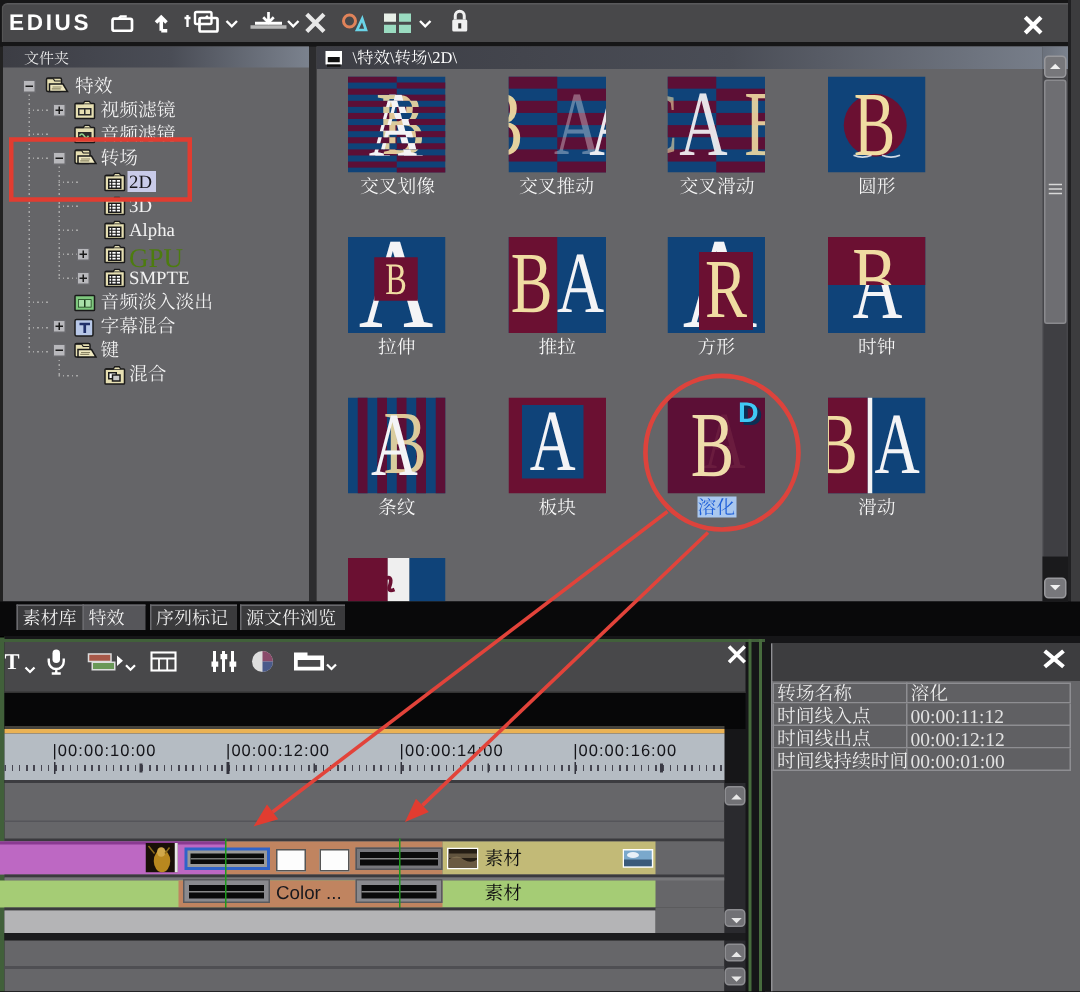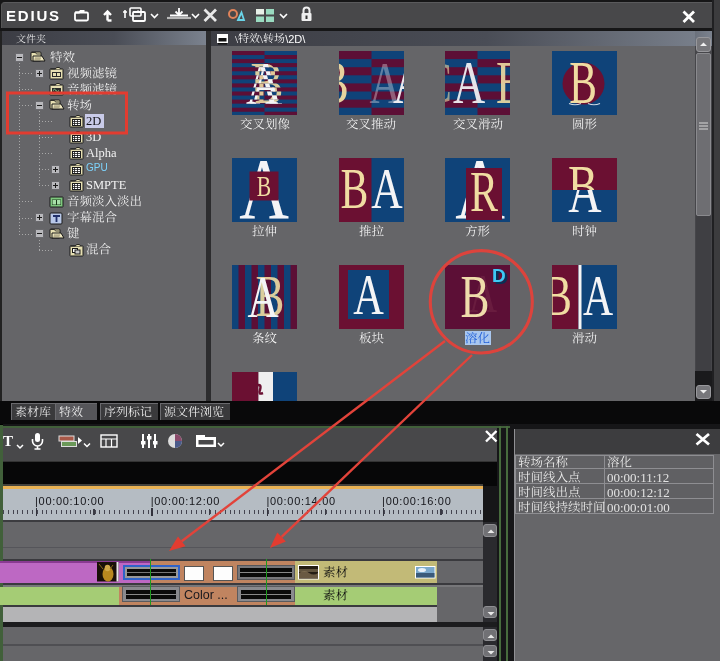--- a/index.html
+++ b/index.html
@@ -228,21 +228,21 @@
       <rect x="0.5" y="0.5" width="8" height="8" fill="#b8b8bc" stroke="#6a6a6e"></rect>
       <path d="M2 4.5 h5" stroke="#1a1a1a" stroke-width="1"></path>
       <path d="M4.5 2 v5" stroke="#1a1a1a" stroke-width="1"></path>
     </svg>
 <svg class="abs" style="left:69px;top:163.35px;" width="15" height="13" viewBox="0 0 15 13">
       <rect x="1" y="2" width="13" height="10" rx="0.5" fill="#e6dfb2" stroke="#1a1a1a"></rect>
       <path d="M1.5 2 h5 l1 -1.5 h3 l1 1.5" fill="#e6dfb2" stroke="#1a1a1a" stroke-width="0.9"></path>
       <rect x="3.5" y="4.5" width="8" height="6" fill="#fff" stroke="#1a1a1a"></rect>
       <path d="M3.5 6.5 h8 M3.5 8.5 h8 M5.5 4.5 v6 M8.5 4.5 v6" stroke="#1a1a1a" stroke-width="0.8"></path>
     </svg>
-<div class="abs" style="left:86px;top:161.85px;width:52px;height:14px;color:#7dd3fc;font-size:10px;font-family:Liberation Sans, sans-serif">GPU</div>
+<div class="abs" style="left:86px;top:161.85px;width:52px;height:14px;color:#4d7c0f;font-size:18px;font-family:Liberation Serif, serif">GPU</div>
 <svg class="abs" style="left:51px;top:180.9px;" width="9" height="9" viewBox="0 0 9 9">
       <rect x="0.5" y="0.5" width="8" height="8" fill="#b8b8bc" stroke="#6a6a6e"></rect>
       <path d="M2 4.5 h5" stroke="#1a1a1a" stroke-width="1"></path>
       <path d="M4.5 2 v5" stroke="#1a1a1a" stroke-width="1"></path>
     </svg>
 <svg class="abs" style="left:69px;top:179.4px;" width="15" height="13" viewBox="0 0 15 13">
       <rect x="1" y="2" width="13" height="10" rx="0.5" fill="#e6dfb2" stroke="#1a1a1a"></rect>
       <path d="M1.5 2 h5 l1 -1.5 h3 l1 1.5" fill="#e6dfb2" stroke="#1a1a1a" stroke-width="0.9"></path>
       <rect x="3.5" y="4.5" width="8" height="6" fill="#fff" stroke="#1a1a1a"></rect>
       <path d="M3.5 6.5 h8 M3.5 8.5 h8 M5.5 4.5 v6 M8.5 4.5 v6" stroke="#1a1a1a" stroke-width="0.8"></path>
@@ -311,21 +311,21 @@
 <span style="font-family:'Liberation Serif',serif">\</span>
 <svg style="position:absolute;left:0.0px;top:0.0px;position:relative;display:inline-block;vertical-align:middle" width="22" height="13" viewBox="0 0 22 13" fill="#fff">
         <use href="#g41" transform="translate(0.00 9.24) scale(0.01100 -0.01100)"></use>
         <use href="#g25" transform="translate(11.00 9.24) scale(0.01100 -0.01100)"></use>
       </svg>
 <span style="font-family:'Liberation Serif',serif">\</span>
 <svg style="position:absolute;left:0.0px;top:0.0px;position:relative;display:inline-block;vertical-align:middle" width="22" height="13" viewBox="0 0 22 13" fill="#fff">
         <use href="#g50" transform="translate(0.00 9.24) scale(0.01100 -0.01100)"></use>
         <use href="#g14" transform="translate(11.00 9.24) scale(0.01100 -0.01100)"></use>
       </svg>
-<span style="font-family:Liberation Sans, sans-serif">\2D\</span>
+<span style="font-family:Liberation Serif, serif">\2D\</span>
 </div>
 <svg class="abs" style="left:232px;top:51px;" width="65" height="64" viewBox="0 0 65 64">
       <defs>
         <clipPath id="cl0a">
           <rect x="0" y="0" width="32.5" height="64"></rect>
         </clipPath>
         <clipPath id="cl0b">
           <rect x="32.5" y="0" width="32.5" height="64"></rect>
         </clipPath>
       </defs>

